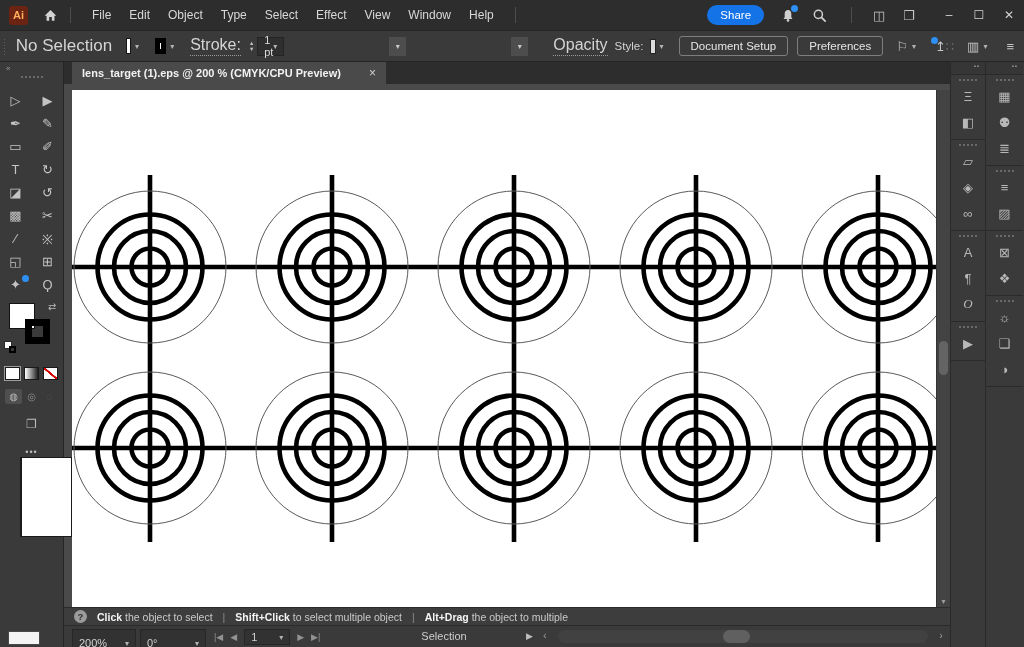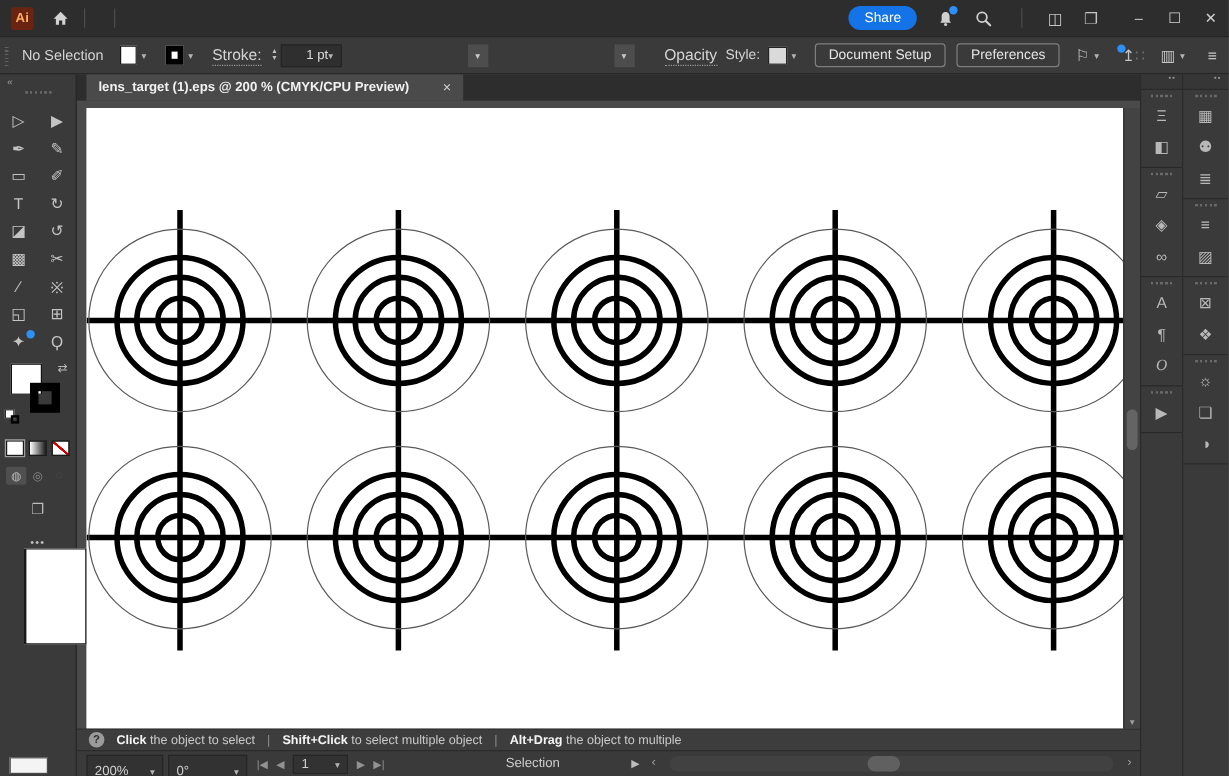--- a/index.html
+++ b/index.html
@@ -23,25 +23,25 @@
   .search-btn { margin-right:12px; display:flex; }
   .tb-icon { color:#c4c4c4; font-size:13px; margin:0 9px; }
   .win-btns { display:flex; margin-left:10px; }
   .win-btn { width:30px; height:30px; display:flex; align-items:center; justify-content:center; color:#d2d2d2; }
 
   
   .controlbar { flex:0 0 32px; background:#3a3a3a; border-top:1px solid #262626; border-bottom:1px solid #242424;
                 display:flex; align-items:center; }
   .grip-v { width:4px; height:18px; margin:0 5px 0 4px;
             background:repeating-linear-gradient(0deg,#616161 0 1px,transparent 1px 3px); }
-  .no-selection { font-size:12px; color:#d4d4d4; margin:0 14px 0 6px; white-space:nowrap; }
+  .no-selection { font-size:17px; color:#d4d4d4; margin:0 14px 0 6px; white-space:nowrap; }
   .swatch-fill { width:16px; height:16px; background:#fff; border:1px solid #161616; }
   .swatch-stroke { width:6px; height:6px; background:#fff; border:5px solid #000; box-sizing:content-box; margin-left:10px; }
   .chev { font-size:8px; color:#b3b3b3; margin:0 6px 0 4px; }
-  .lbl-dotted { border-bottom:1px dotted #9a9a9a; padding-bottom:1px; font-size:13px; color:#d4d4d4; white-space:nowrap; }
+  .lbl-dotted { border-bottom:1px dotted #9a9a9a; padding-bottom:1px; font-size:16px; color:#d4d4d4; white-space:nowrap; }
   .lbl { font-size:11.5px; color:#d4d4d4; white-space:nowrap; }
   .stepper { display:flex; flex-direction:column; margin:0 4px 0 9px; font-size:6.5px; color:#c2c2c2; line-height:6px; }
   .field { background:#2f2f2f; border:1px solid #242424; height:19px; display:flex; align-items:center; padding:0 6px;
            font-size:11px; color:#dcdcdc; }
   .weight-field { width:58px; justify-content:flex-end; }
   .white-combo { display:flex; height:19px; margin-left:11px; }
   .wc-body { background:#fff; width:94px; display:flex; align-items:center; padding:0 7px;margin-top:40px; }
   .wc-line { height:3px; background:#000; flex:1; margin-right:7px; }
   .wc-line.thin { height:2px; }
   .wc-label { color:#111; font-size:11px; }
@@ -140,20 +140,31 @@
 <div id="app" data-name="illustrator-window">
 
   <header class="titlebar" data-name="titlebar">
     <span class="ai-logo" data-name="illustrator-logo-icon">Ai</span>
     <span class="home-btn" data-name="home-icon">
       <svg width="15" height="15" viewBox="0 0 16 16">
           <path d="M8 2 L14.2 8.2 H12.2 V13.5 H9.4 V9.6 H6.6 V13.5 H3.8 V8.2 H1.8 Z" fill="#d2d2d2"></path>
         </svg>
     </span>
     <span class="tb-div" data-name="titlebar-divider"></span>
+    <nav class="menus" data-name="menubar">
+      <span class="menu-item" data-name="menu-file">File</span>
+      <span class="menu-item" data-name="menu-edit">Edit</span>
+      <span class="menu-item" data-name="menu-object">Object</span>
+      <span class="menu-item" data-name="menu-type">Type</span>
+      <span class="menu-item" data-name="menu-select">Select</span>
+      <span class="menu-item" data-name="menu-effect">Effect</span>
+      <span class="menu-item" data-name="menu-view">View</span>
+      <span class="menu-item" data-name="menu-window">Window</span>
+      <span class="menu-item" data-name="menu-help">Help</span>
+    </nav>
     <span class="tb-div" data-name="titlebar-divider"></span>
     <div class="tb-right" data-name="titlebar-right">
       <span class="share-btn" data-name="share-button">Share</span>
       <span class="bell-btn" data-name="notifications-bell-icon">
         <svg width="14" height="15" viewBox="0 0 16 16">
             <path d="M8 1.8 C5.3 1.8 4.2 3.9 4.2 6.4 L4.2 10 L2.9 12 H13.1 L11.8 10 L11.8 6.4 C11.8 3.9 10.7 1.8 8 1.8 Z" fill="#cfcfcf"></path>
             <circle cx="8" cy="13.6" r="1.5" fill="#cfcfcf"></circle>
           </svg>
         <span class="notif-dot" data-name="notification-dot"></span>
       </span>

